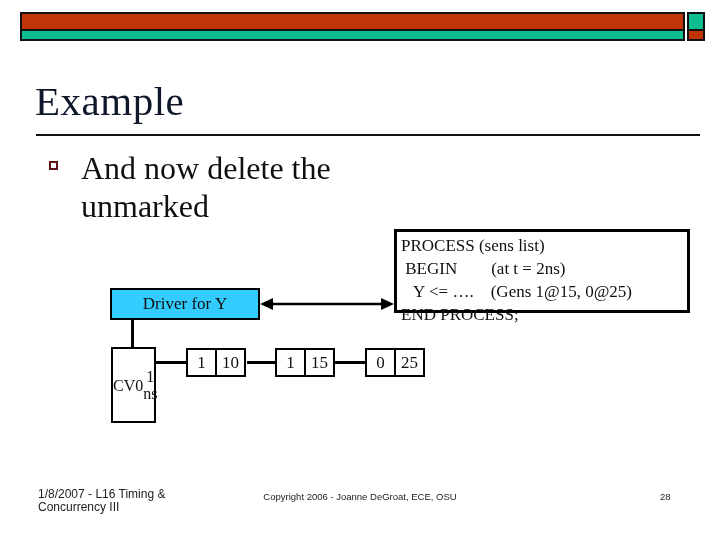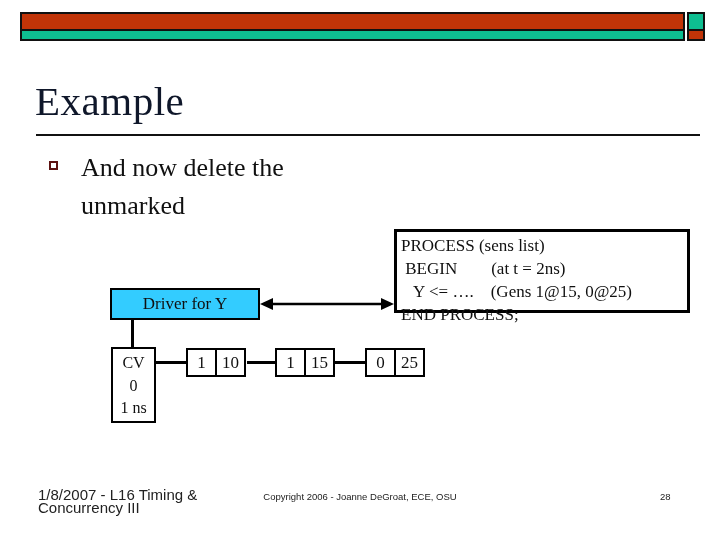--- a/index.html
+++ b/index.html
@@ -19,21 +19,21 @@
     letter-spacing:0.5px;
   }
   .title-rule{position:absolute;left:36px;top:134px;width:664px;height:2px;background:#111;}
   
   .bullet-square{
     position:absolute;left:49px;top:161px;width:9px;height:9px;
     box-sizing:border-box;border:2px solid #5E1312;background:#fff;
   }
   .bullet-text{
     position:absolute;left:81px;top:149px;width:262px;
-    font-size:26px;line-height:38px;color:#101010;
+    font-size:32px;line-height:38px;color:#101010;
   }
   
   .process-box{
     position:absolute;left:394px;top:229px;width:296px;height:84px;
     box-sizing:border-box;border:3px solid #000;background:#fff;
     padding:2px 0 0 4px;font-size:17px;line-height:23px;color:#101010;
   }
   .process-box div{white-space:pre;}
   
   .driver-box{
@@ -48,38 +48,38 @@
   .hline{position:absolute;height:3px;background:#000;}
   .vline{position:absolute;width:3px;background:#000;}
   .v-driver-cv{left:131px;top:320px;height:28px;}
   .h-cv-n1{left:156px;top:361px;width:30px;}
   .h-n1-n2{left:247px;top:361px;width:28px;}
   .h-n2-n3{left:334px;top:361px;width:31px;}
   
   .cv-box{
     position:absolute;left:111px;top:347px;width:45px;height:76px;
     box-sizing:border-box;border:2px solid #000;background:#fff;
-    display:flex;flex-direction:column;align-items:center;justify-content:space-evenly;
+    display:flex;align-items:center;justify-content:space-evenly;
     font-size:16px;line-height:17px;color:#101010;text-align:center;
   }
   
   .node{position:absolute;top:348px;display:flex;}
   .node-1{left:186px;}
   .node-2{left:275px;}
   .node-3{left:365px;}
   .cell{
     box-sizing:border-box;width:31px;height:29px;border:2px solid #000;background:#fff;
     display:flex;align-items:center;justify-content:center;
     font-size:17px;color:#101010;
   }
   .cell + .cell{margin-left:-2px;}
   
   .footer-left{
     position:absolute;left:38px;top:488px;
-    font-family:"Liberation Sans", sans-serif;font-size:15px;line-height:13px;color:#222;
+    font-family:"Liberation Sans", sans-serif;font-size:12px;line-height:13px;color:#222;
   }
   .footer-center{
     position:absolute;left:210px;top:491px;width:300px;text-align:center;
     font-family:"Liberation Sans", sans-serif;font-size:9.5px;color:#222;
   }
   .footer-right{
     position:absolute;left:660px;top:491px;width:30px;
     font-family:"Liberation Sans", sans-serif;font-size:9.5px;color:#222;
   }
 </style>

